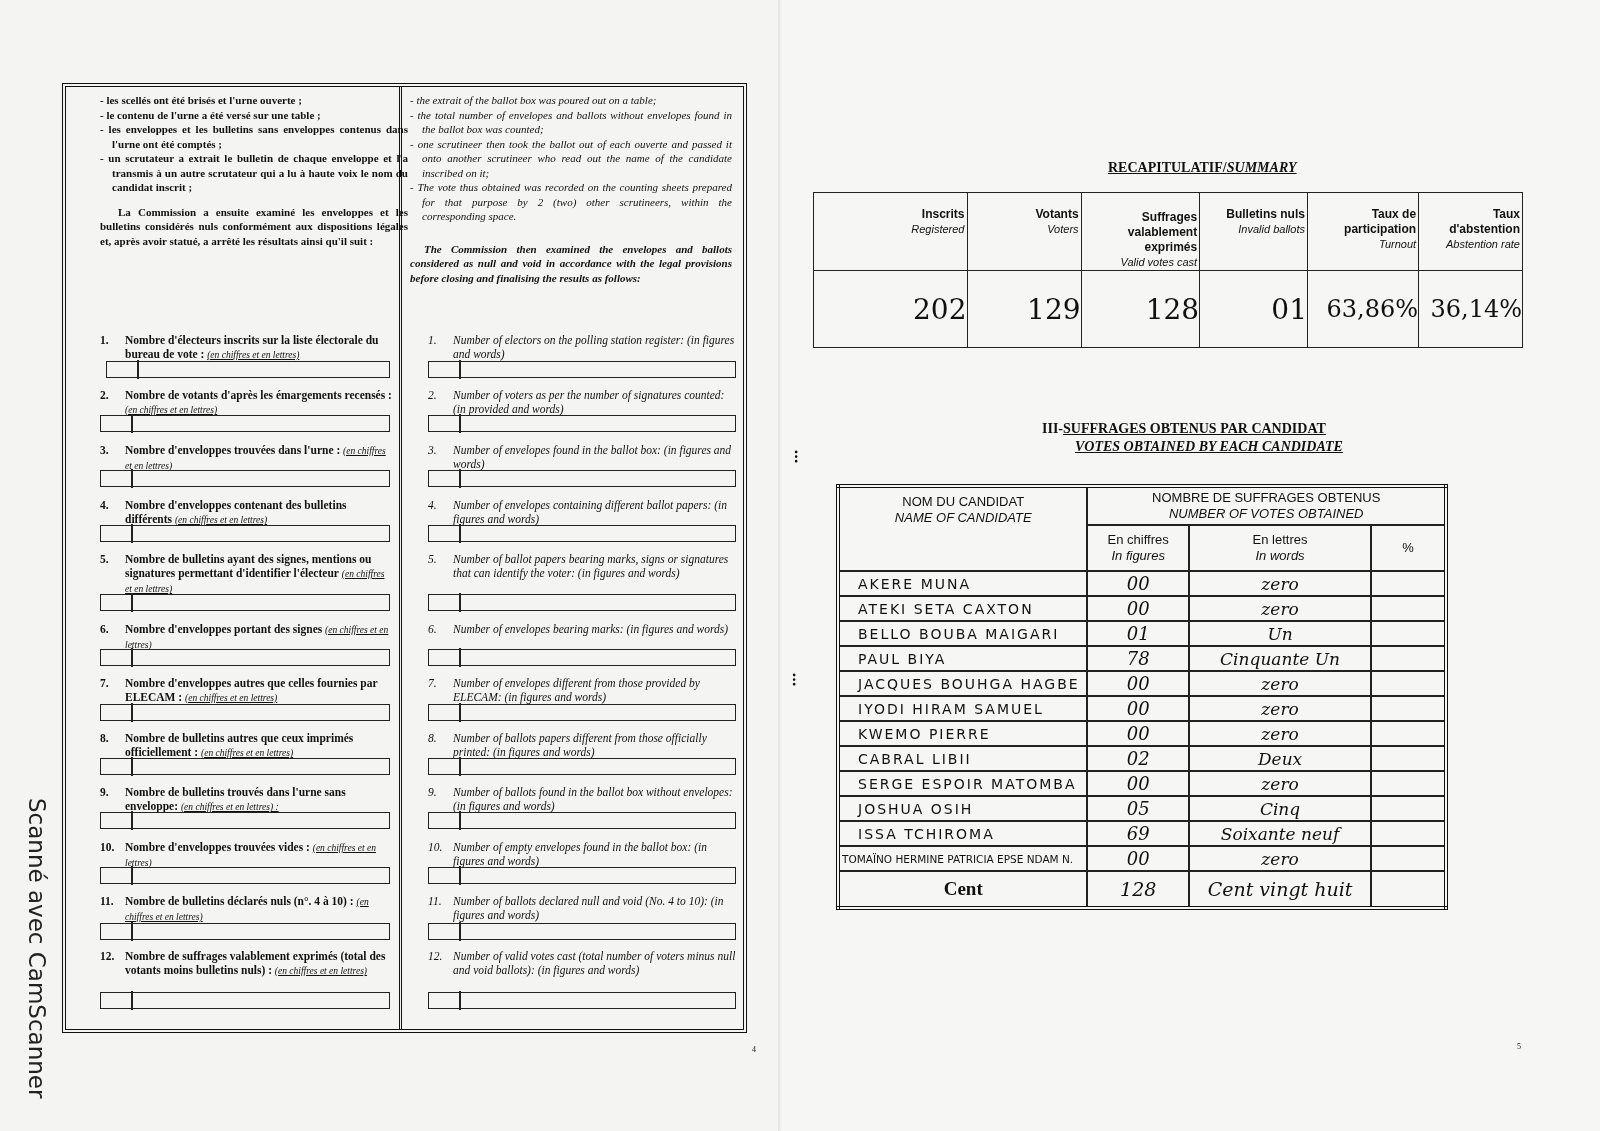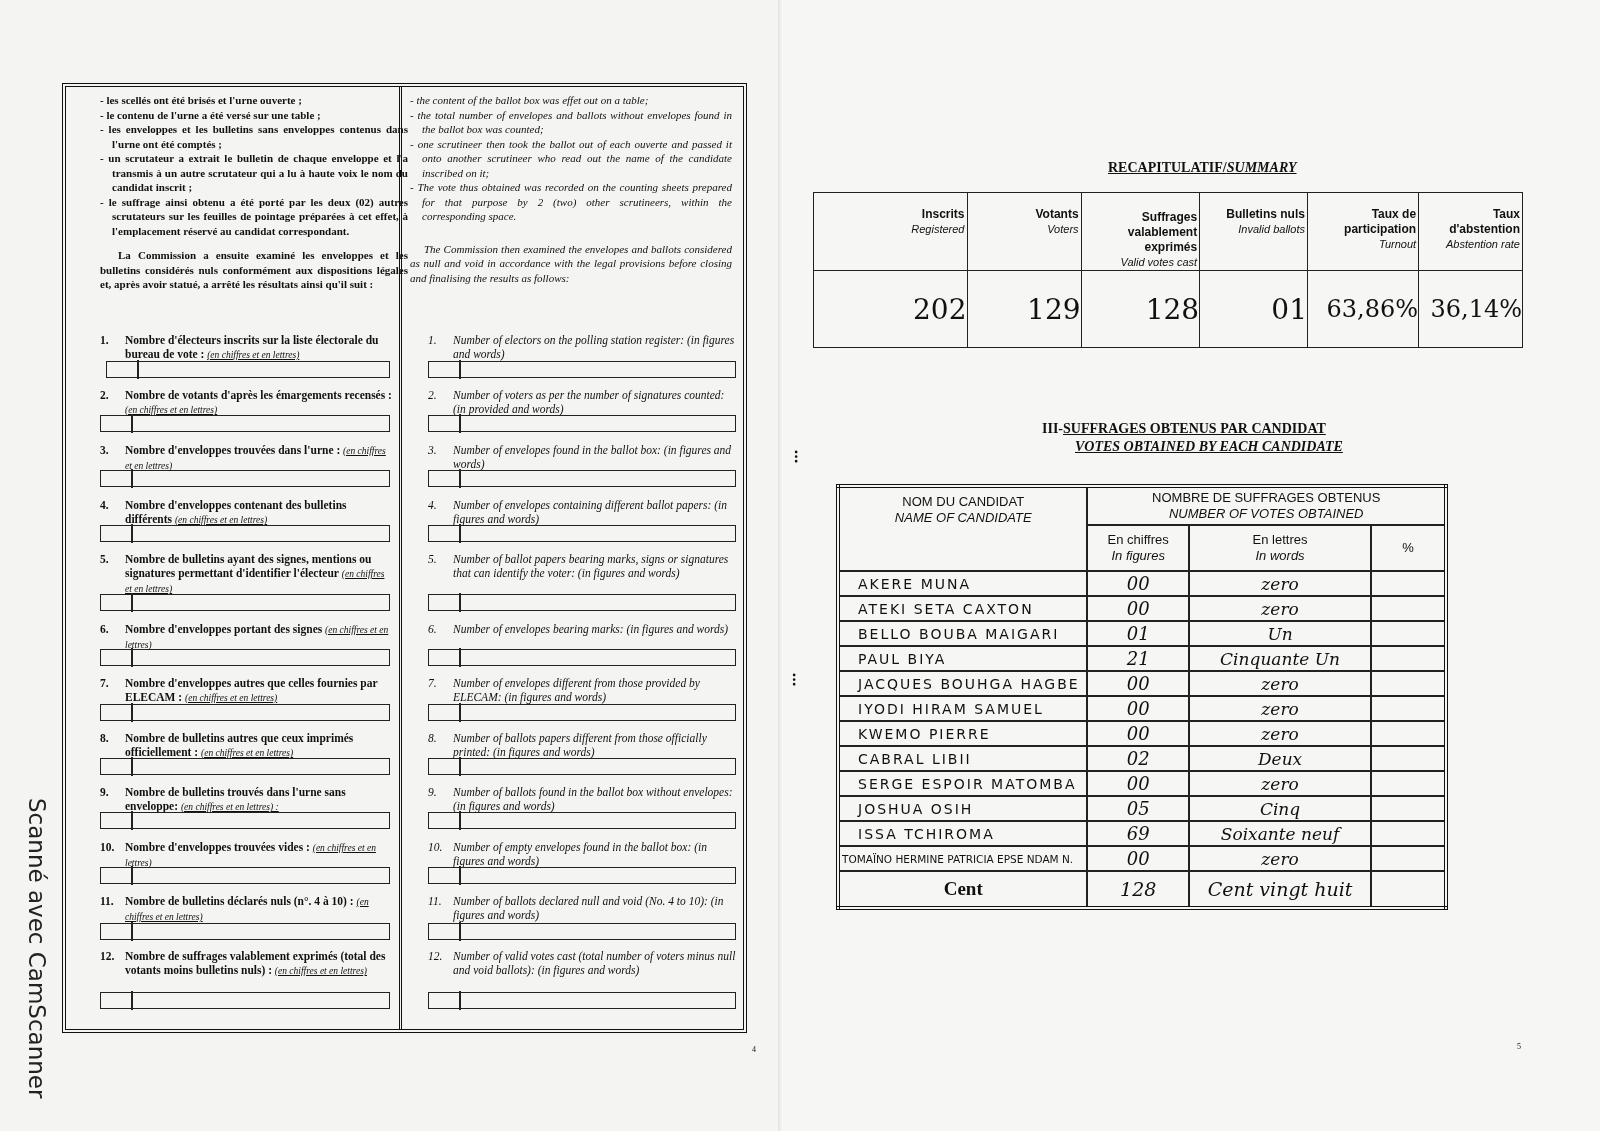--- a/index.html
+++ b/index.html
@@ -12,21 +12,21 @@
   .frame{position:absolute;left:62px;top:83px;width:685px;height:950px;border:4px double #111;box-sizing:border-box;}
   .frame .col{position:absolute;top:0;bottom:0;}
   .col-fr{left:0;width:333px;border-right:3px double #111;}
   .col-en{left:336px;right:0;}
   .txt{font-size:11px;line-height:14.5px;}
   .fr-intro{position:absolute;left:18px;top:6px;width:308px;font-family:"Liberation Serif",serif;margin-left:16px;}
   .fr-intro .bul{padding-left:12px;text-indent:-12px;text-align:justify;}
   .fr-intro p{margin:10px 0 0 0;text-indent:18px;text-align:justify;}
   .en-intro{position:absolute;left:8px;top:6px;width:322px;font-family:"Liberation Serif",serif;font-style:italic;}
   .en-intro .bul{padding-left:12px;text-indent:-12px;text-align:justify;}
-  .en-intro p{margin:18px 0 0 0;text-indent:14px;text-align:justify;}
+  .en-intro p{margin:18px 0 0 0;text-indent:14px;text-align:justify;font-weight:bold;}
   .item{position:absolute;font-family:"Liberation Serif",serif;font-size:11.5px;line-height:14px;}
   .item .num{position:absolute;left:0;top:0;width:22px;font-weight:bold;}
   .item .lbl{margin-left:25px;display:block;}
   .item .hint{font-style:italic;font-size:9.5px;text-decoration:underline;}
   .col-en .item{font-style:italic;}
   .col-en .item .num{font-weight:normal;}
   .box{position:absolute;height:15px;border:1.2px solid #222;background:transparent;}
   .box .div{position:absolute;left:30px;top:-2px;bottom:-2px;width:1.5px;background:#222;}
   .page-num{position:absolute;font-size:8px;font-family:"Liberation Serif",serif;}
   h3.sec{position:absolute;margin:0;font-family:"Liberation Serif",serif;font-size:14px;font-weight:bold;text-decoration:underline;}
@@ -57,21 +57,20 @@
   <span>Scanné avec CamScanner</span>
 </div>
 
 <div class="frame">
   <div class="col col-fr">
     <div class="fr-intro txt">
       <div class="bul" style="font-weight:bold">- les scellés ont été brisés et l'urne ouverte ;</div>
       <div class="bul" style="font-weight:bold">- le contenu de l'urne a été versé sur une table ;</div>
       <div class="bul" style="font-weight:bold">- les enveloppes et les bulletins sans enveloppes contenus dans l'urne ont été comptés ;</div>
       <div class="bul" style="font-weight:bold">- un scrutateur a extrait le bulletin de chaque enveloppe et l'a transmis à un autre scrutateur qui a lu à haute voix le nom du candidat inscrit ;</div>
-      <div class="bul" style="font-weight:bold">- le suffrage ainsi obtenu a été porté par les deux (02) autres scrutateurs sur les feuilles de pointage préparées à cet effet, à l'emplacement réservé au candidat correspondant.</div>
       <p style="font-weight:bold">La Commission a ensuite examiné les enveloppes et les bulletins considérés nuls conformément aux dispositions légales et, après avoir statué, a arrêté les résultats ainsi qu'il suit :</p>
     </div>
 
     <div class="item" style="left:34px;top:246px;width:292px;">
         <span class="num">1.</span>
         <span class="lbl"><b>Nombre d'électeurs inscrits sur la liste électorale du bureau de vote :</b> <span class="hint">(en chiffres et en lettres)</span></span>
       </div>
     <div class="box" style="left:40px;top:274px;width:282px;">
         <div class="div"></div>
       </div>
@@ -160,21 +159,21 @@
         <span class="num">12.</span>
         <span class="lbl"><b>Nombre de suffrages valablement exprimés (total des votants moins bulletins nuls) :</b> <span class="hint">(en chiffres et en lettres)</span></span>
       </div>
     <div class="box" style="left:34px;top:905px;width:288px;">
         <div class="div"></div>
       </div>
   </div>
 
   <div class="col col-en">
     <div class="en-intro txt">
-      <div class="bul">- the content of the ballot box was effet out on a table;</div>
+      <div class="bul">- the extrait of the ballot box was poured out on a table;</div>
       <div class="bul">- the total number of envelopes and ballots without envelopes found in the ballot box was counted;</div>
       <div class="bul">- one scrutineer then took the ballot out of each ouverte and passed it onto another scrutineer who read out the name of the candidate inscribed on it;</div>
       <div class="bul">- The vote thus obtained was recorded on the counting sheets prepared for that purpose by 2 (two) other scrutineers, within the corresponding space.</div>
       <p>The Commission then examined the envelopes and ballots considered as null and void in accordance with the legal provisions before closing and finalising the results as follows:</p>
     </div>
 
     <div class="item" style="left:26px;top:246px;width:308px;">
         <span class="num">1.</span>
         <span class="lbl">Number of electors on the polling station register: (in figures and words)</span>
       </div>
@@ -358,21 +357,21 @@
         <td></td>
       </tr>
   <tr>
         <td class="name">BELLO BOUBA MAIGARI</td>
         <td class="fig">01</td>
         <td class="words">Un</td>
         <td></td>
       </tr>
   <tr>
         <td class="name">PAUL BIYA</td>
-        <td class="fig">21</td>
+        <td class="fig">78</td>
         <td class="words">Cinquante Un</td>
         <td></td>
       </tr>
   <tr>
         <td class="name">JACQUES BOUHGA HAGBE</td>
         <td class="fig">00</td>
         <td class="words">zero</td>
         <td></td>
       </tr>
   <tr>

